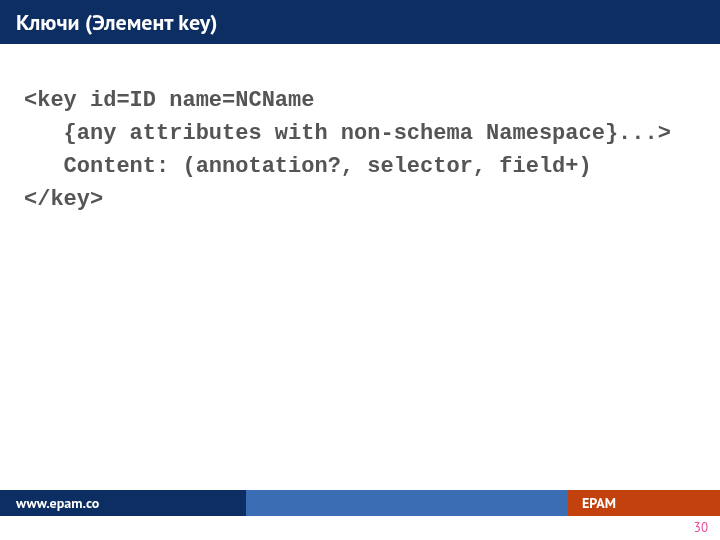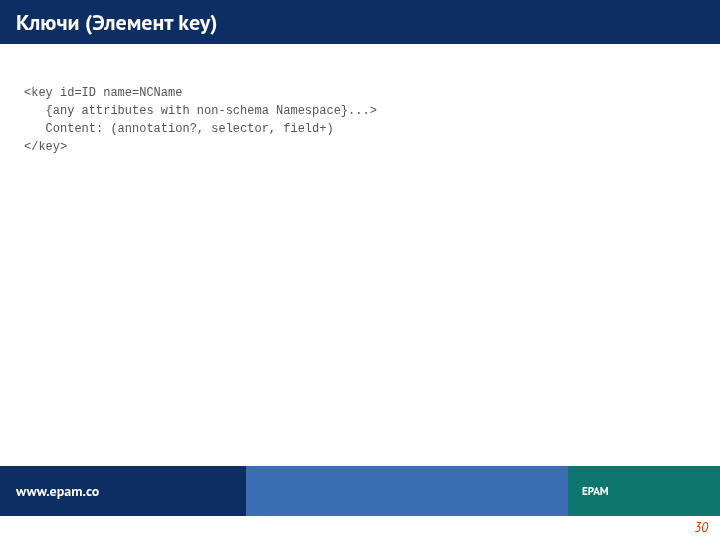--- a/index.html
+++ b/index.html
@@ -4,26 +4,26 @@
 <style>
   * { box-sizing: border-box; margin: 0; padding: 0; }
   html, body { width: 720px; height: 540px; font-family: "Segoe UI", "PT Sans", Arial, sans-serif; background: #fff; }
   .slide { width: 720px; height: 540px; position: relative; display: flex; flex-direction: column; }
   .title-bar { background: #0d2e62; color: #fff; padding: 8px 16px; font-size: 22px; font-weight: 700; }
   .content { flex: 1; padding: 14px 24px 0 42px; color: #000; font-size: 21px; line-height: 1.3; }
   ul { list-style: none; }
   li { position: relative; margin-bottom: 24px; padding-left: 20px; text-indent: -20px; }
   li::before { content: "•"; color: #0d2e62; font-size: 22px; padding-right: 12px; }
   li span { text-indent: 0; }
-  .code-block { font-family: "Consolas", "Courier New", monospace; font-size: 12px; color: #555; white-space: pre; line-height: 1.5; margin-top: 26px; margin-left: -18px;}
-  .footer { position: absolute; left: 0; right: 0; bottom: 24px; height: 50px; display: flex; }
+  .code-block { font-family: "Consolas", "Courier New", monospace; font-size: 22px; color: #555; white-space: pre; line-height: 1.5; margin-top: 26px; margin-left: -18px; font-weight: bold;}
+  .footer { position: absolute; left: 0; right: 0; bottom: 24px; height: 26px; display: flex; }
   .footer-left { flex: 0 0 246px; background: #0d2e62; color: #fff; font-size: 14px; font-weight: 600; display: flex; align-items: center; padding-left: 16px; }
   .footer-mid { flex: 0 0 322px; background: #3a6db3; }
-  .footer-right { flex: 1; background: #0f766e; color: #fff; font-size: 11px; font-weight: 600; display: flex; align-items: center; padding-left: 14px; }
-  .page-number { position: absolute; right: 12px; bottom: 4px; font-size: 13px; color: #c2410c; font-style: italic; }
+  .footer-right { flex: 1; background: #c2410c; color: #fff; font-size: 14px; font-weight: 600; display: flex; align-items: center; padding-left: 14px; }
+  .page-number { position: absolute; right: 12px; bottom: 4px; font-size: 13px; color: #ec4899; }
 </style>
 </head>
 <body>
 
 <div class="slide">
   <div class="title-bar">Ключи (Элемент key)</div>
 
   <div class="content">
     <ul>
     </ul>

